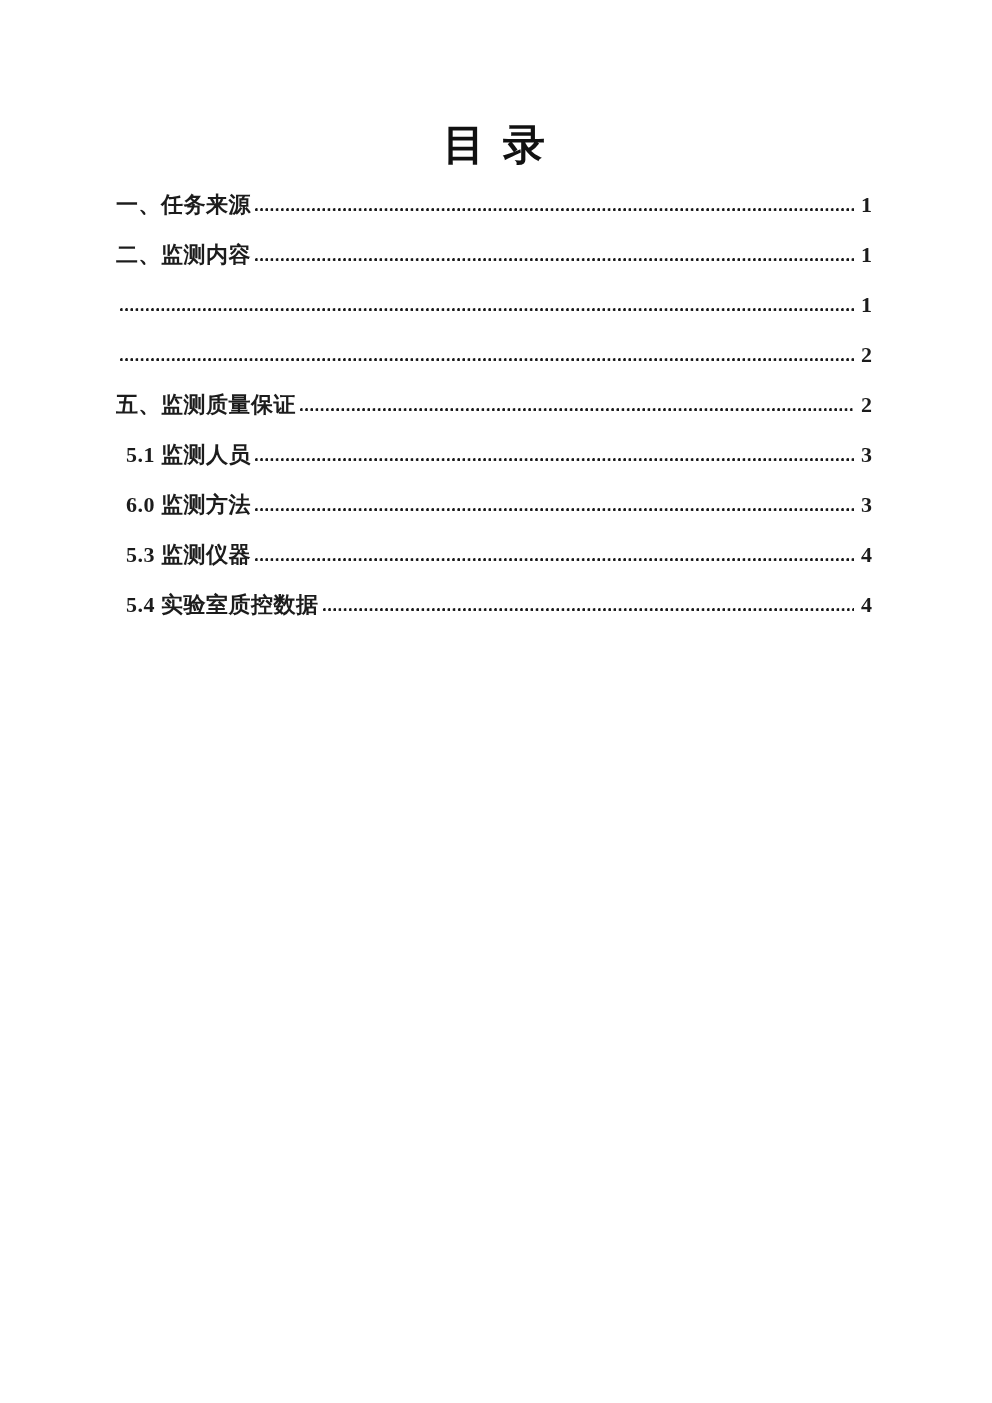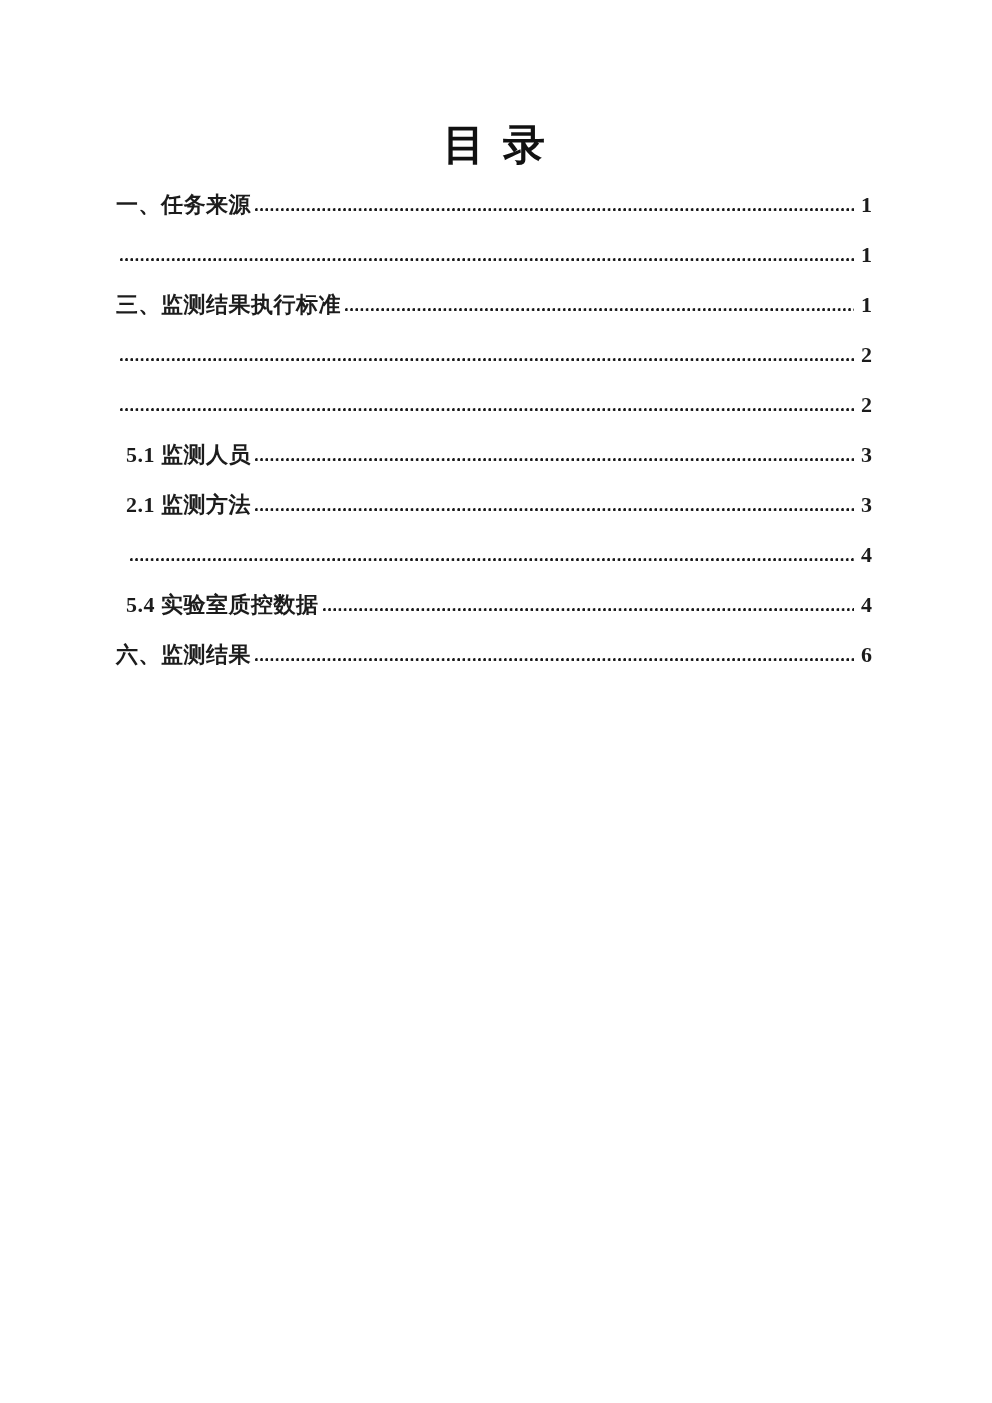--- a/index.html
+++ b/index.html
@@ -65,54 +65,51 @@
 <div class="page">
   <h1 class="doc-title"><span class="title-text">目录</span></h1>
 
   <nav class="toc-list" id="toc-list">
       <div class="toc-row level-1">
     <span class="toc-label">一、任务来源</span>
     <span class="toc-dots"></span>
     <span class="toc-page">1</span>
   </div>
       <div class="toc-row level-1">
+    <span class="toc-label">二、监测内容</span>
     <span class="toc-dots"></span>
     <span class="toc-page">1</span>
   </div>
       <div class="toc-row level-1">
-    <span class="toc-label">三、监测结果执行标准</span>
     <span class="toc-dots"></span>
     <span class="toc-page">1</span>
   </div>
       <div class="toc-row level-1">
     <span class="toc-dots"></span>
     <span class="toc-page">2</span>
   </div>
       <div class="toc-row level-1">
+    <span class="toc-label">五、监测质量保证</span>
     <span class="toc-dots"></span>
     <span class="toc-page">2</span>
   </div>
       <div class="toc-row level-2">
     <span class="toc-label">5.1 监测人员</span>
     <span class="toc-dots"></span>
     <span class="toc-page">3</span>
   </div>
       <div class="toc-row level-2">
-    <span class="toc-label">2.1 监测方法</span>
+    <span class="toc-label">6.0 监测方法</span>
     <span class="toc-dots"></span>
     <span class="toc-page">3</span>
   </div>
       <div class="toc-row level-2">
+    <span class="toc-label">5.3 监测仪器</span>
     <span class="toc-dots"></span>
     <span class="toc-page">4</span>
   </div>
       <div class="toc-row level-2">
     <span class="toc-label">5.4 实验室质控数据</span>
     <span class="toc-dots"></span>
     <span class="toc-page">4</span>
   </div>
-      <div class="toc-row level-1">
-    <span class="toc-label">六、监测结果</span>
-    <span class="toc-dots"></span>
-    <span class="toc-page">6</span>
-  </div>
     </nav>
 </div>
 
 </body></html>

